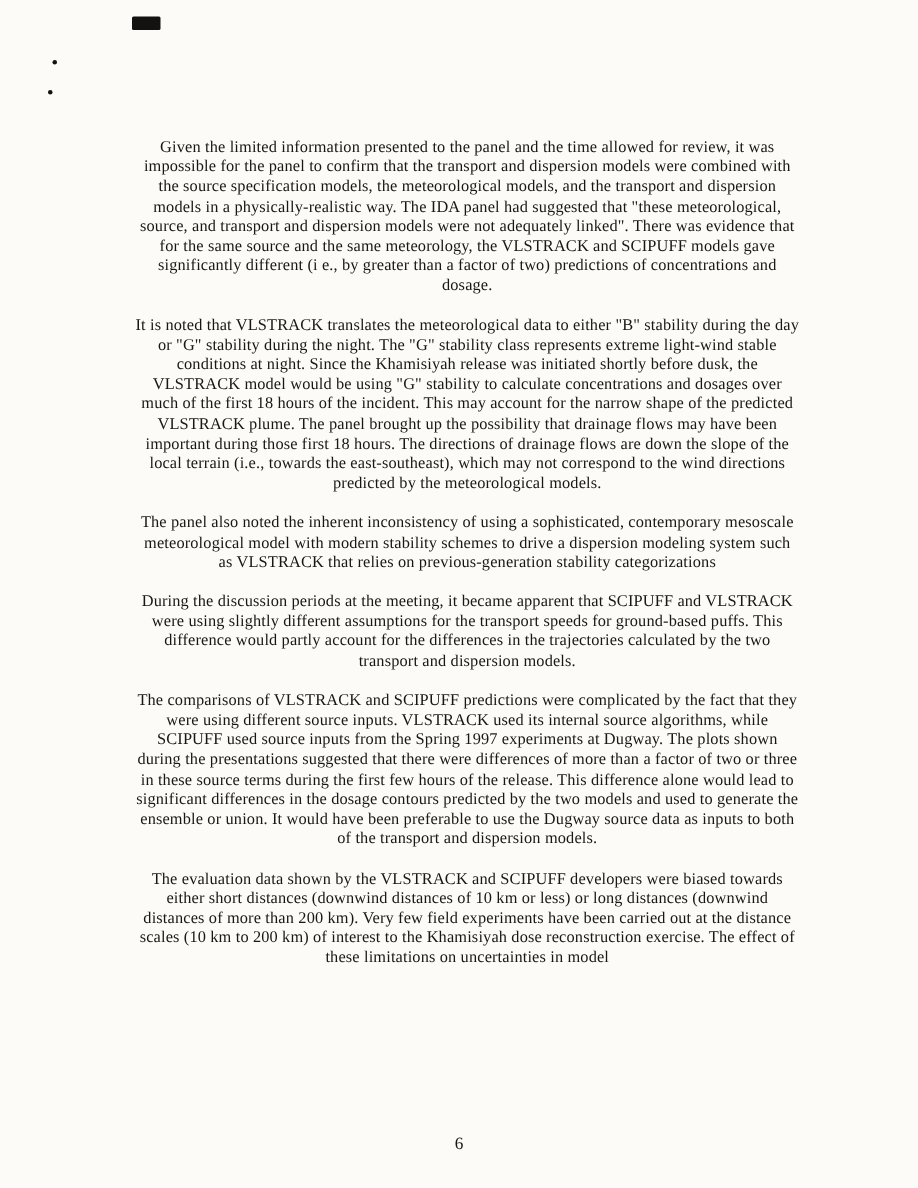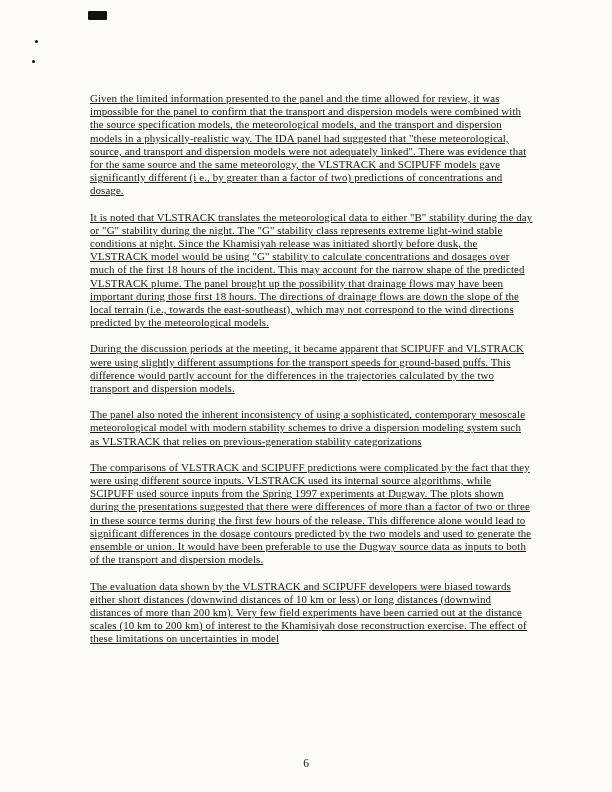--- a/index.html
+++ b/index.html
@@ -23,23 +23,22 @@
     overflow: hidden;
   }
   .content {
     position: absolute;
     left: 90px;
     top: 92px;
     width: 443px;
     color: #191714;
     font-size: 10.9px;
     line-height: 13.2px;
-    text-align: left;
+    text-align: center;
     letter-spacing: 0.1px;
-    text-decoration: underline;
   }
   .content p {
     margin: 0 0 13px 0;
   }
   .page-number {
     position: absolute;
     left: 0;
     right: 0;
     top: 757px;
     text-align: center;
@@ -60,21 +59,21 @@
 
 <div class="page">
 
   <span class="artifact artifact-1"></span>
   <span class="artifact artifact-2"></span>
   <span class="artifact artifact-3"></span>
 
   <div class="content">
     <p>Given the limited information presented to the panel and the time allowed for review, it was impossible for the panel to confirm that the transport and dispersion models were combined with the source specification models, the meteorological models, and the transport and dispersion models in a physically-realistic way.  The IDA panel had suggested that "these meteorological, source, and transport and dispersion models were not adequately linked".  There was evidence that for the same source and the same meteorology, the VLSTRACK and SCIPUFF models gave significantly different (i e., by greater than a factor of two) predictions of concentrations and dosage.</p>
     <p>It is noted that VLSTRACK translates the meteorological data to either "B" stability during the day or "G" stability during the night.  The "G" stability class represents extreme light-wind stable conditions at night.  Since the Khamisiyah release was initiated shortly before dusk, the VLSTRACK model would be using "G" stability to calculate concentrations and dosages over much of the first 18 hours of the incident.  This may account for the narrow shape of the predicted VLSTRACK plume.  The panel brought up the possibility that drainage flows may have been important during those first 18 hours. The directions of drainage flows are down the slope of the local terrain (i.e., towards the east-southeast), which may not correspond to the wind directions predicted by the meteorological models.</p>
+    <p>The panel also noted the inherent inconsistency of using a sophisticated, contemporary mesoscale meteorological model with modern stability schemes to drive a dispersion modeling system such as VLSTRACK that relies on previous-generation stability categorizations</p>
     <p>During the discussion periods at the meeting, it became apparent that SCIPUFF and VLSTRACK were using slightly different assumptions for the transport speeds for ground-based puffs.  This difference would partly account for the differences in the trajectories calculated by the two transport and dispersion models.</p>
-    <p>The panel also noted the inherent inconsistency of using a sophisticated, contemporary mesoscale meteorological model with modern stability schemes to drive a dispersion modeling system such as VLSTRACK that relies on previous-generation stability categorizations</p>
     <p>The comparisons of VLSTRACK and SCIPUFF predictions were complicated by the fact that they were using different source inputs.  VLSTRACK used its internal source algorithms, while SCIPUFF used source inputs from the Spring 1997 experiments at Dugway.  The plots shown during the presentations suggested that there were differences of more than a factor of two or three in these source terms during the first few hours of the release.  This difference alone would lead to significant differences in the dosage contours predicted by the two models and used to generate the ensemble or union.  It would have been preferable to use the Dugway source data as inputs to both of the transport and dispersion models.</p>
     <p>The evaluation data shown by the VLSTRACK and SCIPUFF developers were biased towards either short distances (downwind distances of 10 km or less) or long distances (downwind distances of more than 200 km).  Very few field experiments have been carried out at the distance scales (10 km to 200 km) of interest to the Khamisiyah dose reconstruction exercise.  The effect of these limitations on uncertainties in model</p>
   </div>
 
   <div class="page-number">6</div>
 
 </div>
 
 </body></html>

